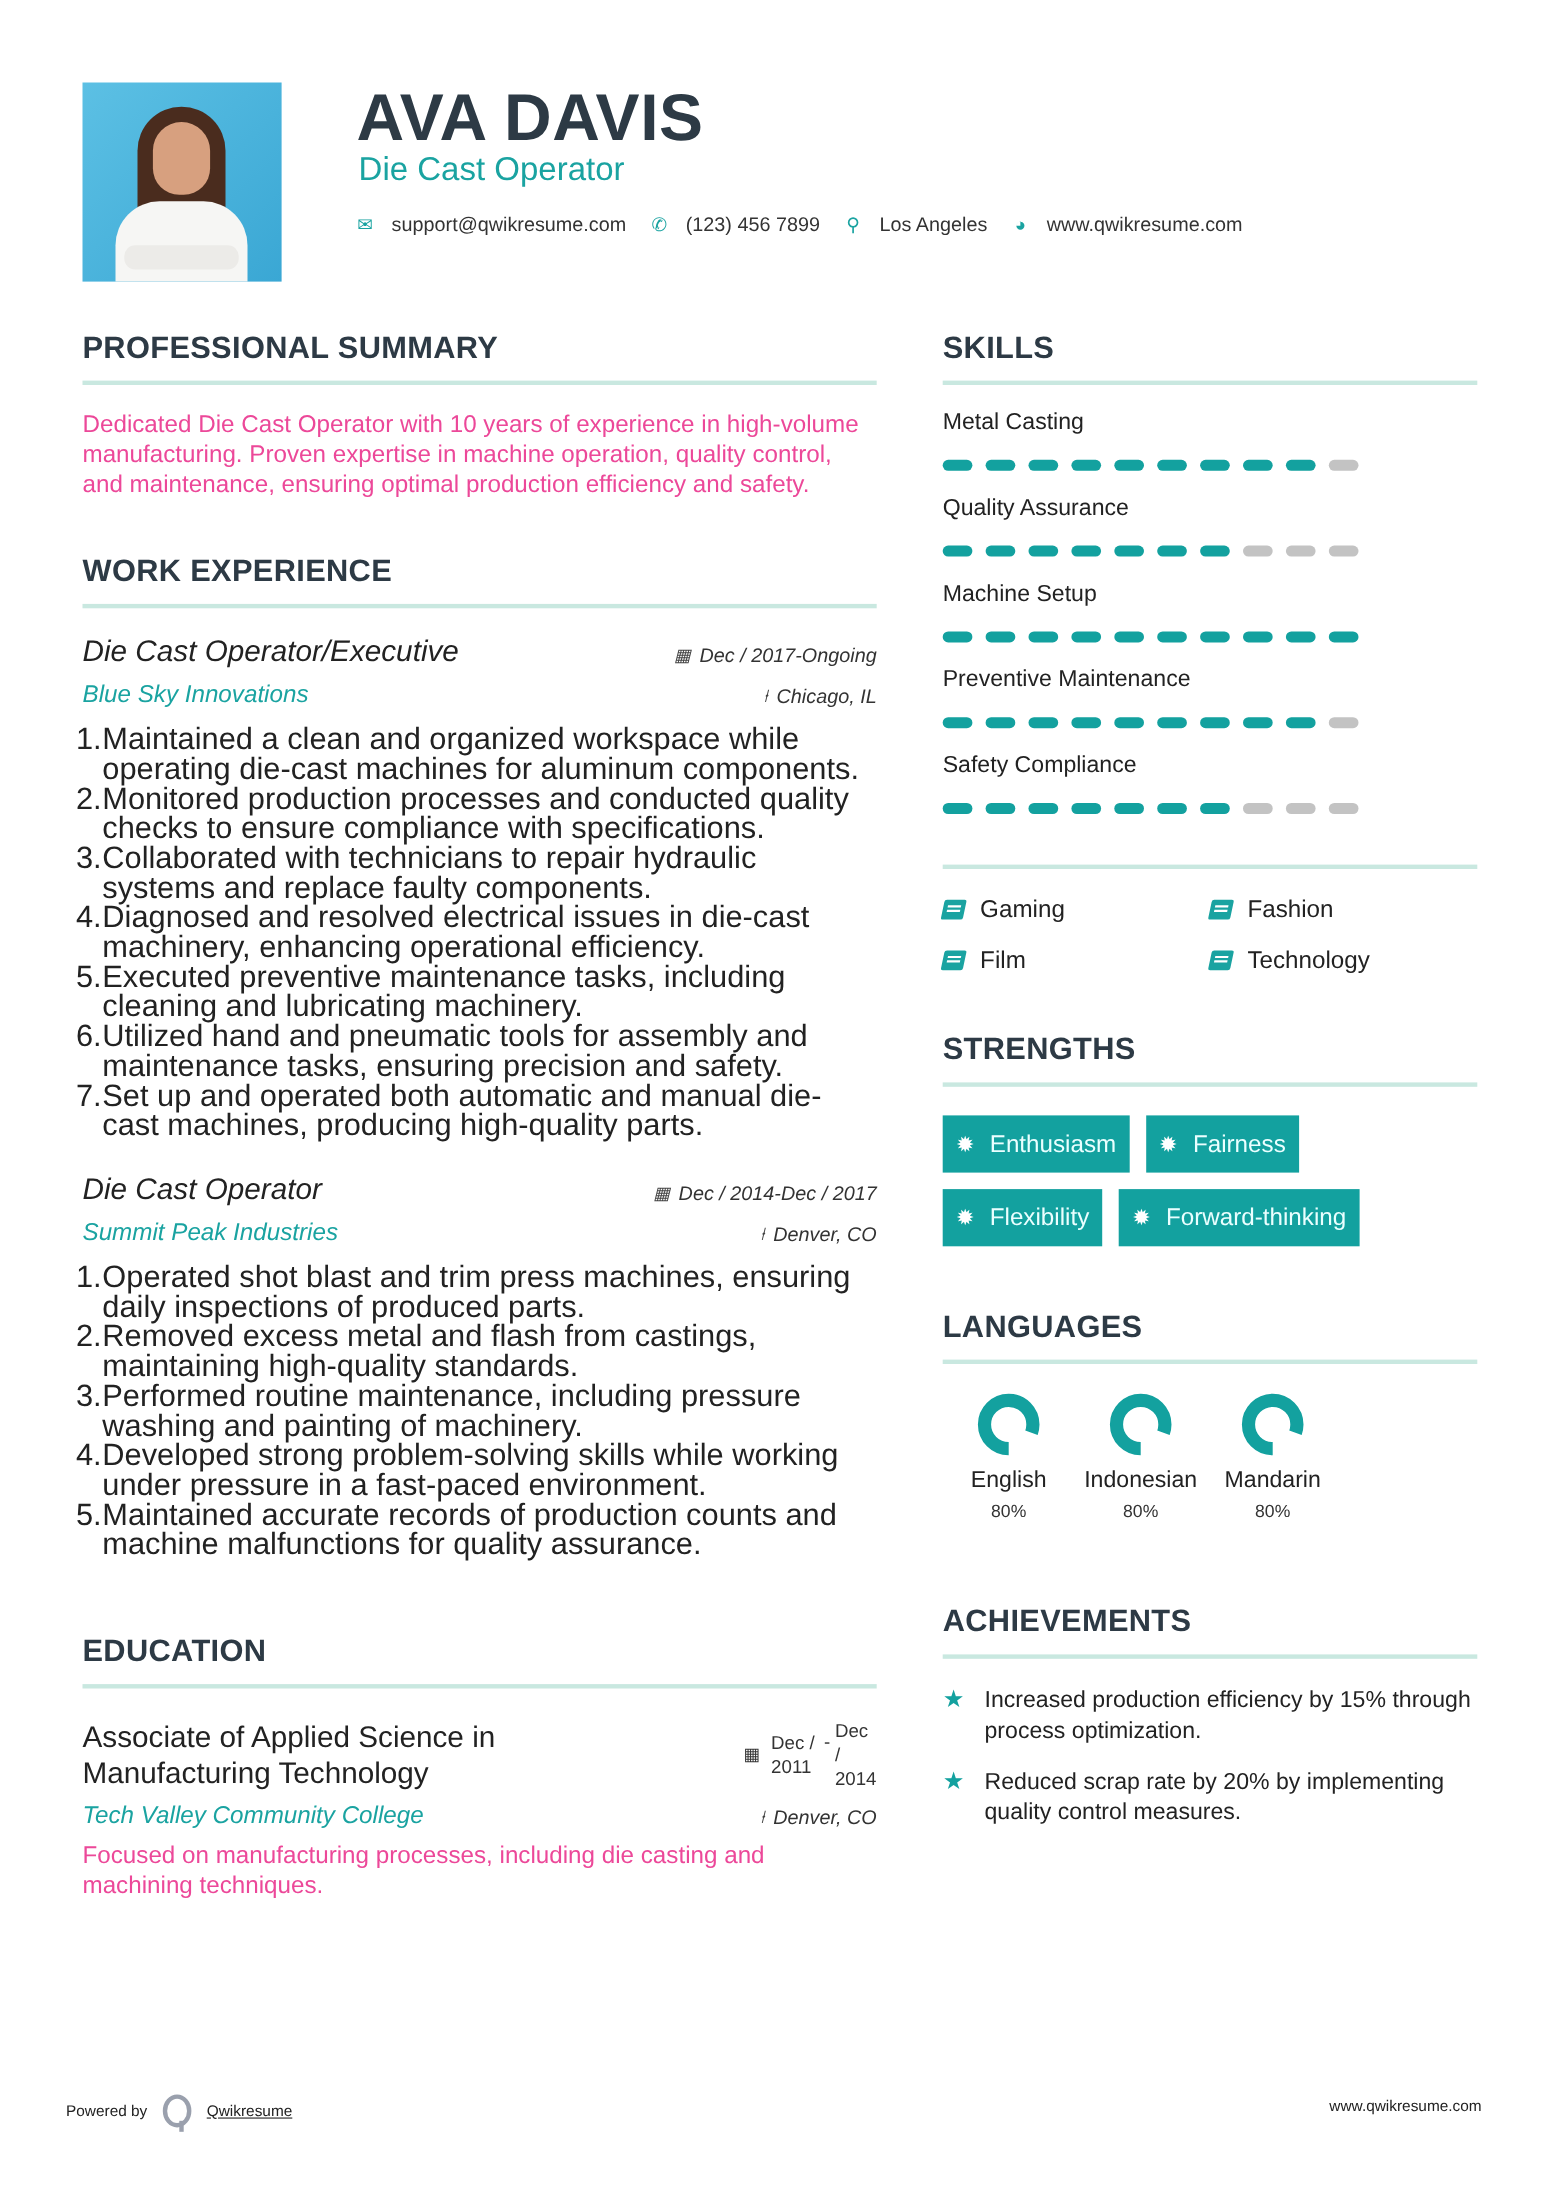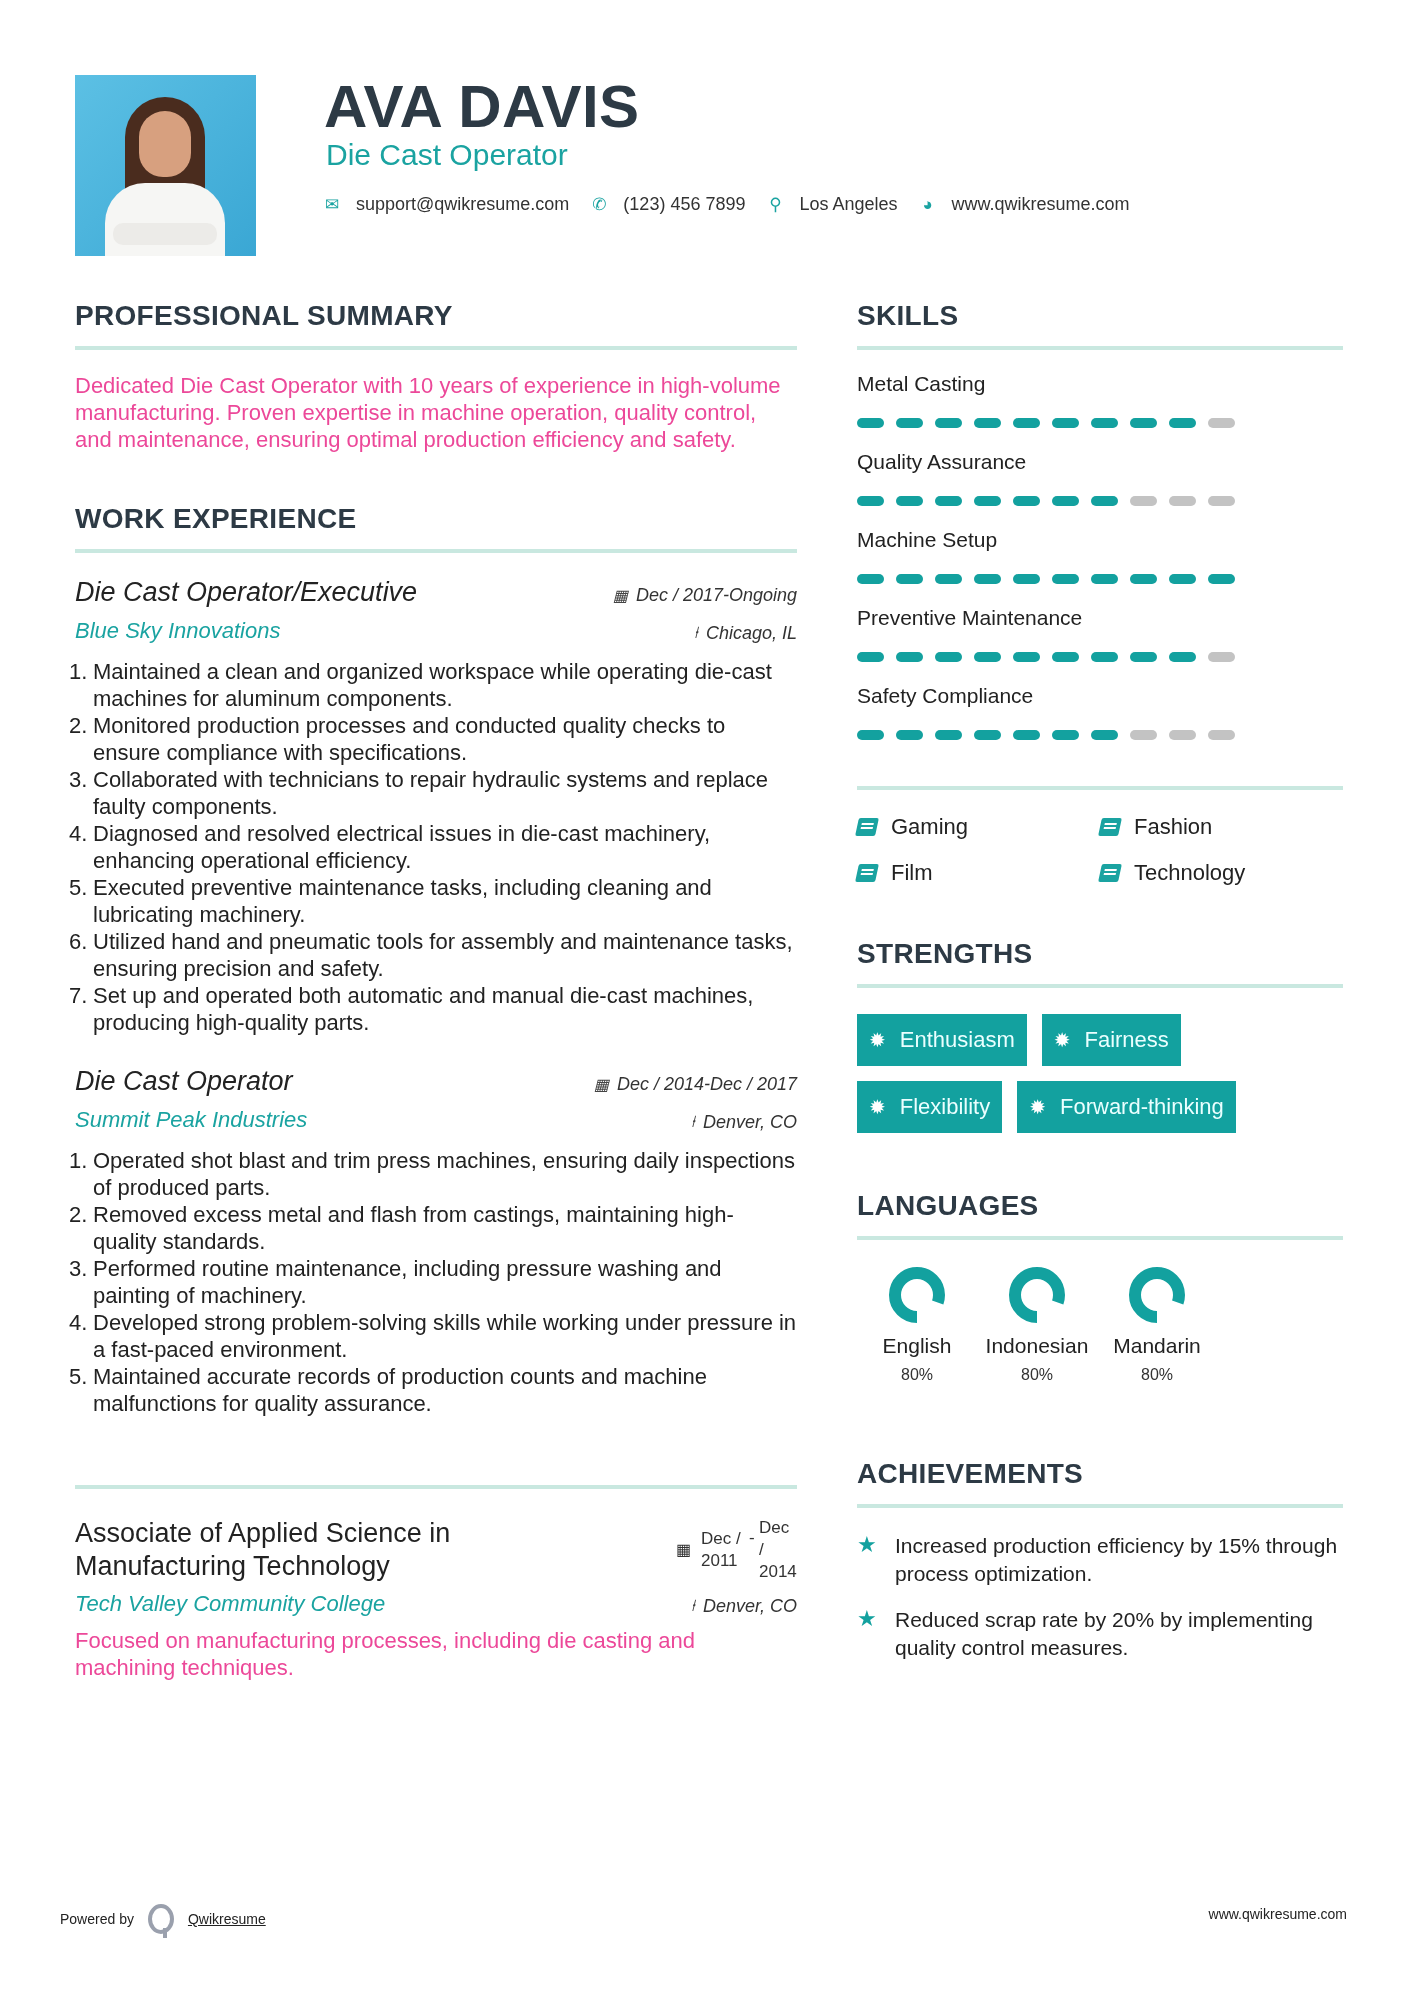--- a/index.html
+++ b/index.html
@@ -22,21 +22,21 @@
   .body-text { font-size: 22px; line-height: 27px; color: #ec4899; }
   .summary { margin-top: 22px; }
   .sec { margin-top: 50px; }
   .job { margin-top: 24px; }
   .job-row { display: flex; justify-content: space-between; align-items: baseline; font-style: italic; }
   .job-role { font-size: 27px; color: #222; }
   .job-date, .job-loc { font-size: 18px; color: #333; display: flex; align-items: center; }
   .job-date .ic, .job-loc .ic { margin-right: 8px; font-size: 16px; color: #444; }
   .company { font-size: 22px; color: #1aa3a1; margin-top: 10px; }
   ol.duties { margin-top: 14px; padding-left: 18px; list-style: none; counter-reset: d; }
-  ol.duties li { position: relative; padding-left: 0; font-size: 22px; line-height: 27px; counter-increment: d; }
+  ol.duties li { position: relative; padding-left: 0; font-size: 28px; line-height: 27px; counter-increment: d; }
   ol.duties li::before { content: counter(d) "."; position: absolute; left: -24px; }
   .edu-row { display: flex; justify-content: space-between; }
   .edu-degree { font-size: 27px; line-height: 33px; width: 470px; }
   .edu-date { display: flex; align-items: center; font-size: 17px; line-height: 22px; color: #333; }
   .edu-date .ic { margin-right: 10px; font-size: 16px; }
   .edu-date .dcol { width: 48px; }
   .skill { margin-top: 22px; }
   .skill-name { font-size: 21px; color: #222; }
   .dots { display: flex; margin-top: 22px; }
   .dot { width: 27px; height: 10px; border-radius: 5px; background: #c3c3c3; margin-right: 12px; }
@@ -148,20 +148,21 @@
         <li>Operated shot blast and trim press machines, ensuring daily inspections of produced parts.</li>
         <li>Removed excess metal and flash from castings, maintaining high-quality standards.</li>
         <li>Performed routine maintenance, including pressure washing and painting of machinery.</li>
         <li>Developed strong problem-solving skills while working under pressure in a fast-paced environment.</li>
         <li>Maintained accurate records of production counts and machine malfunctions for quality assurance.</li>
       </ol>
     </div>
   </section>
 
   <section style="margin-top:68px">
+    <div class="section-head">EDUCATION</div>
     <div class="rule"></div>
     <div class="edu-row" style="margin-top:28px">
       <div class="edu-degree">Associate of Applied Science in Manufacturing Technology</div>
       <div class="edu-date">
         <span class="ic">▦</span>
         <div class="dcol">
             <div>Dec /</div>
             <div>2011</div>
           </div>
         <div class="dcol" style="position:relative;padding-left:10px">

